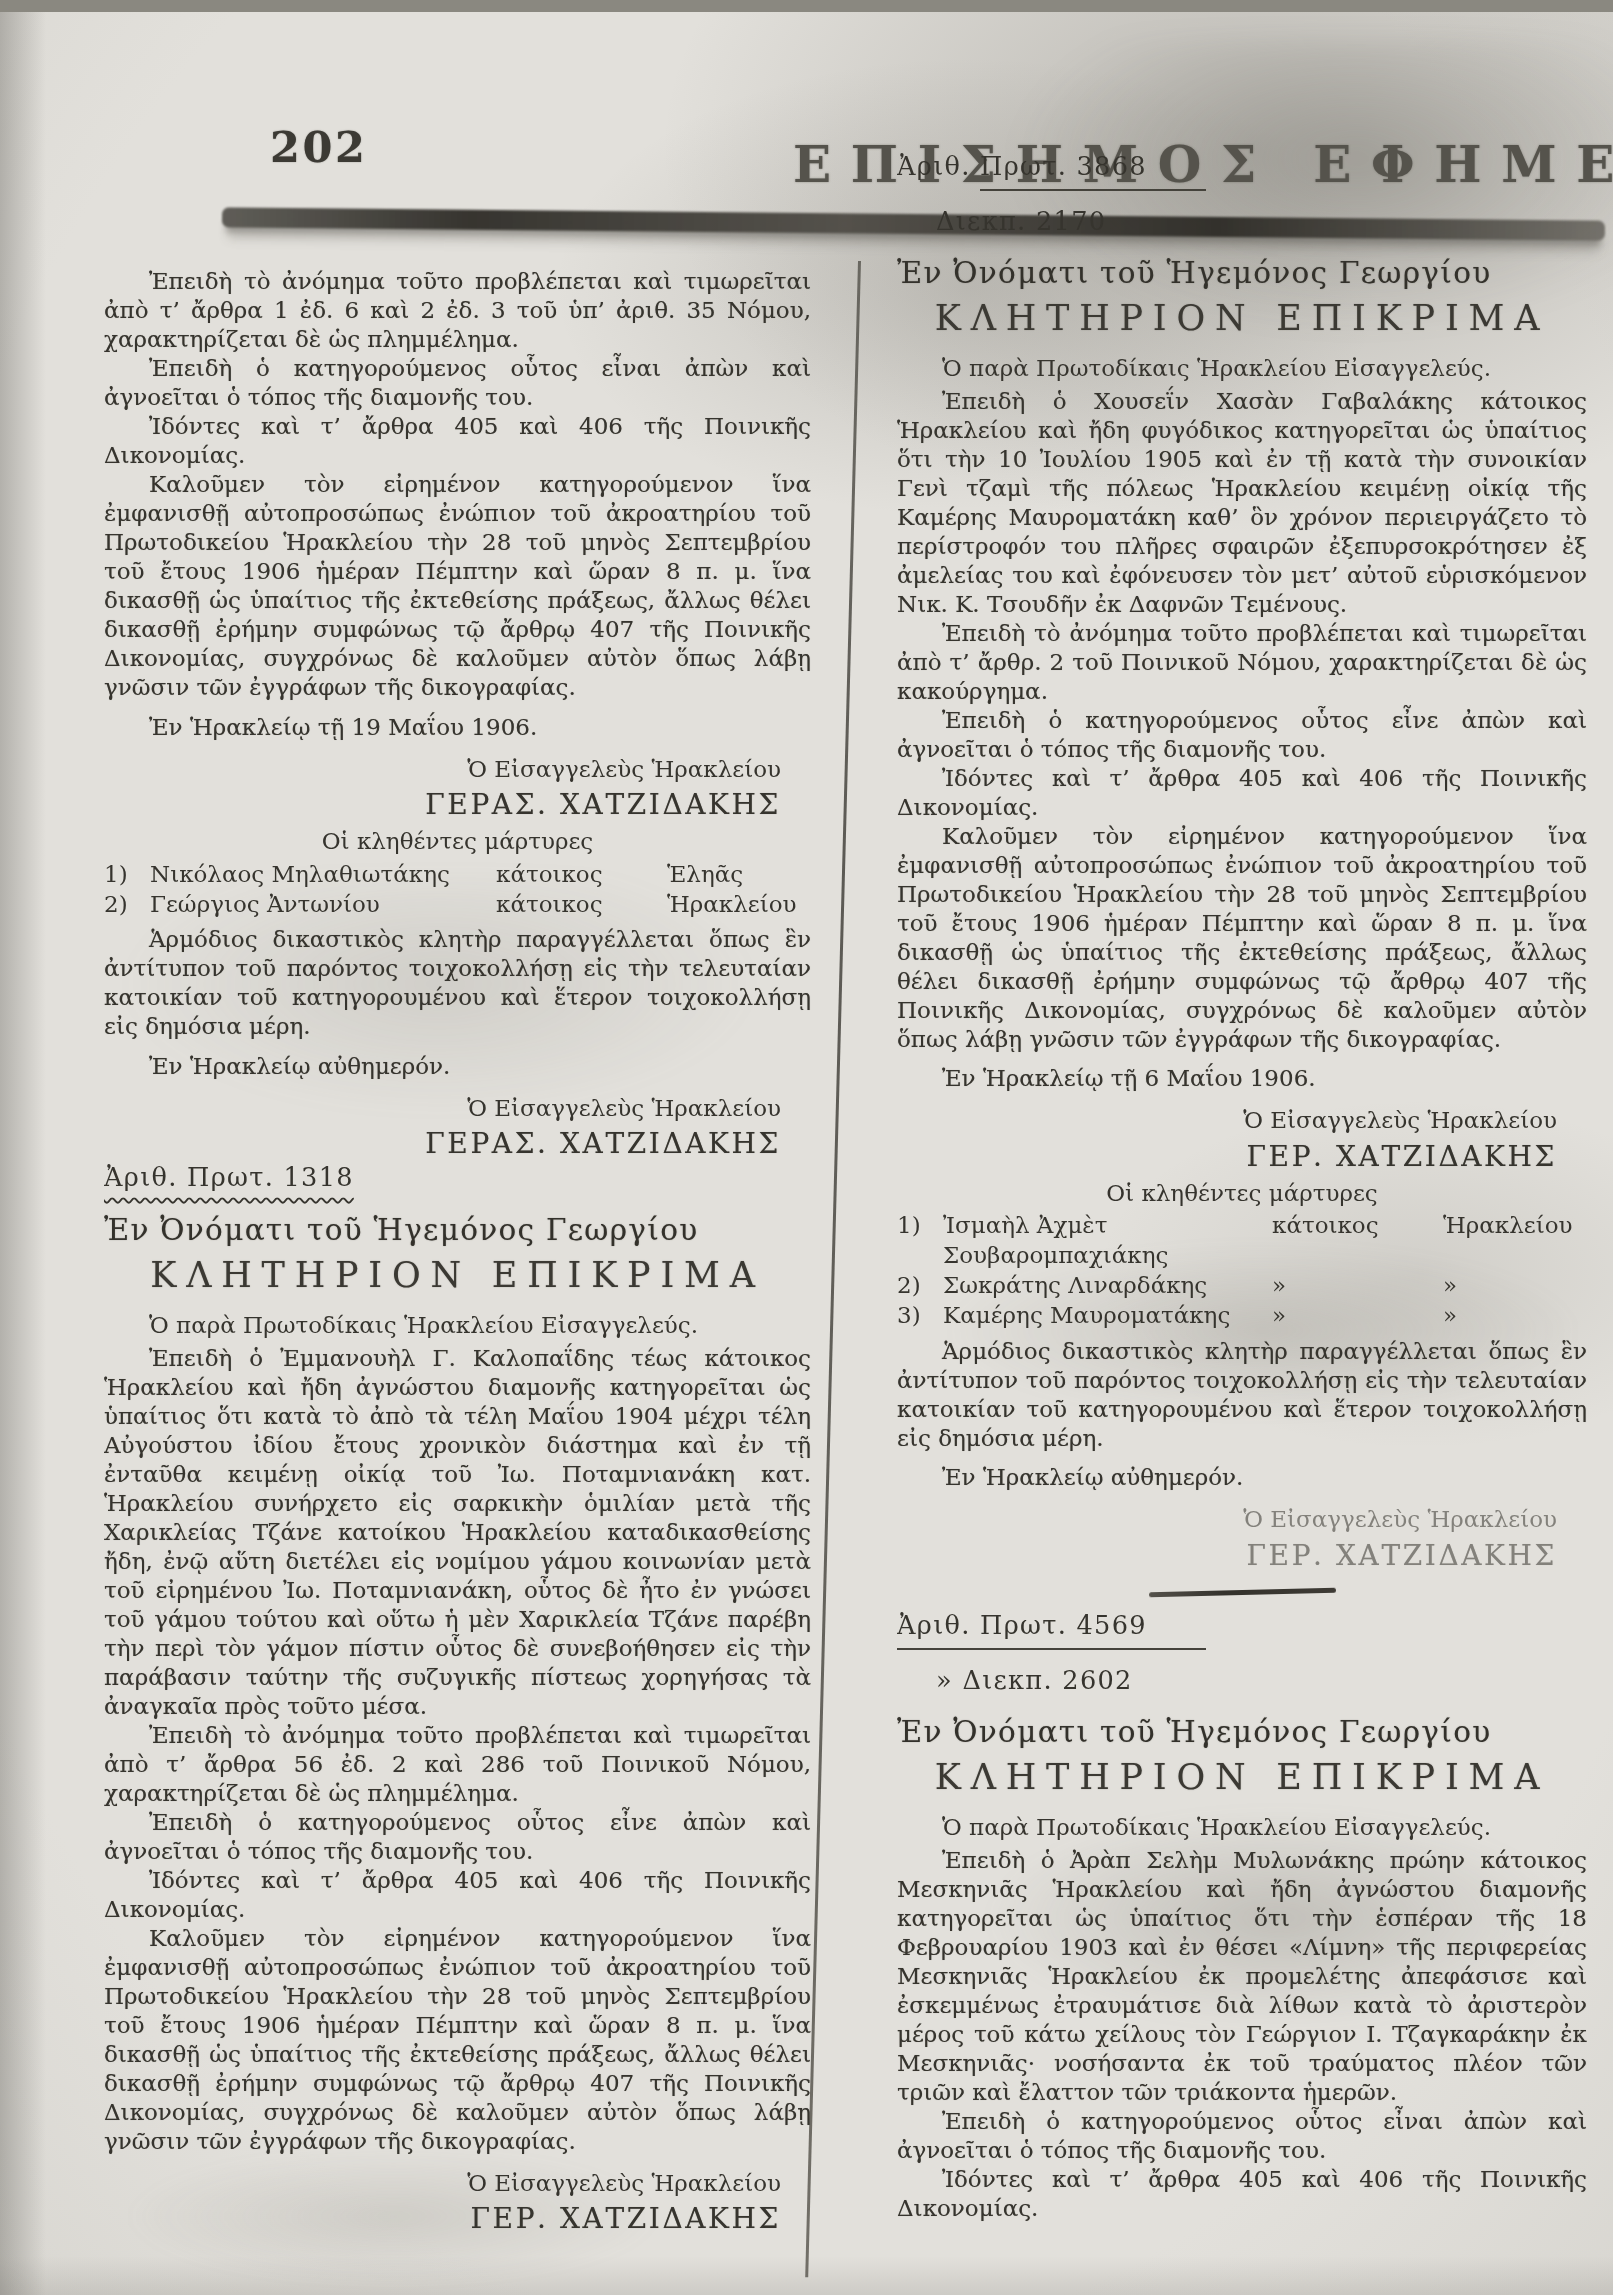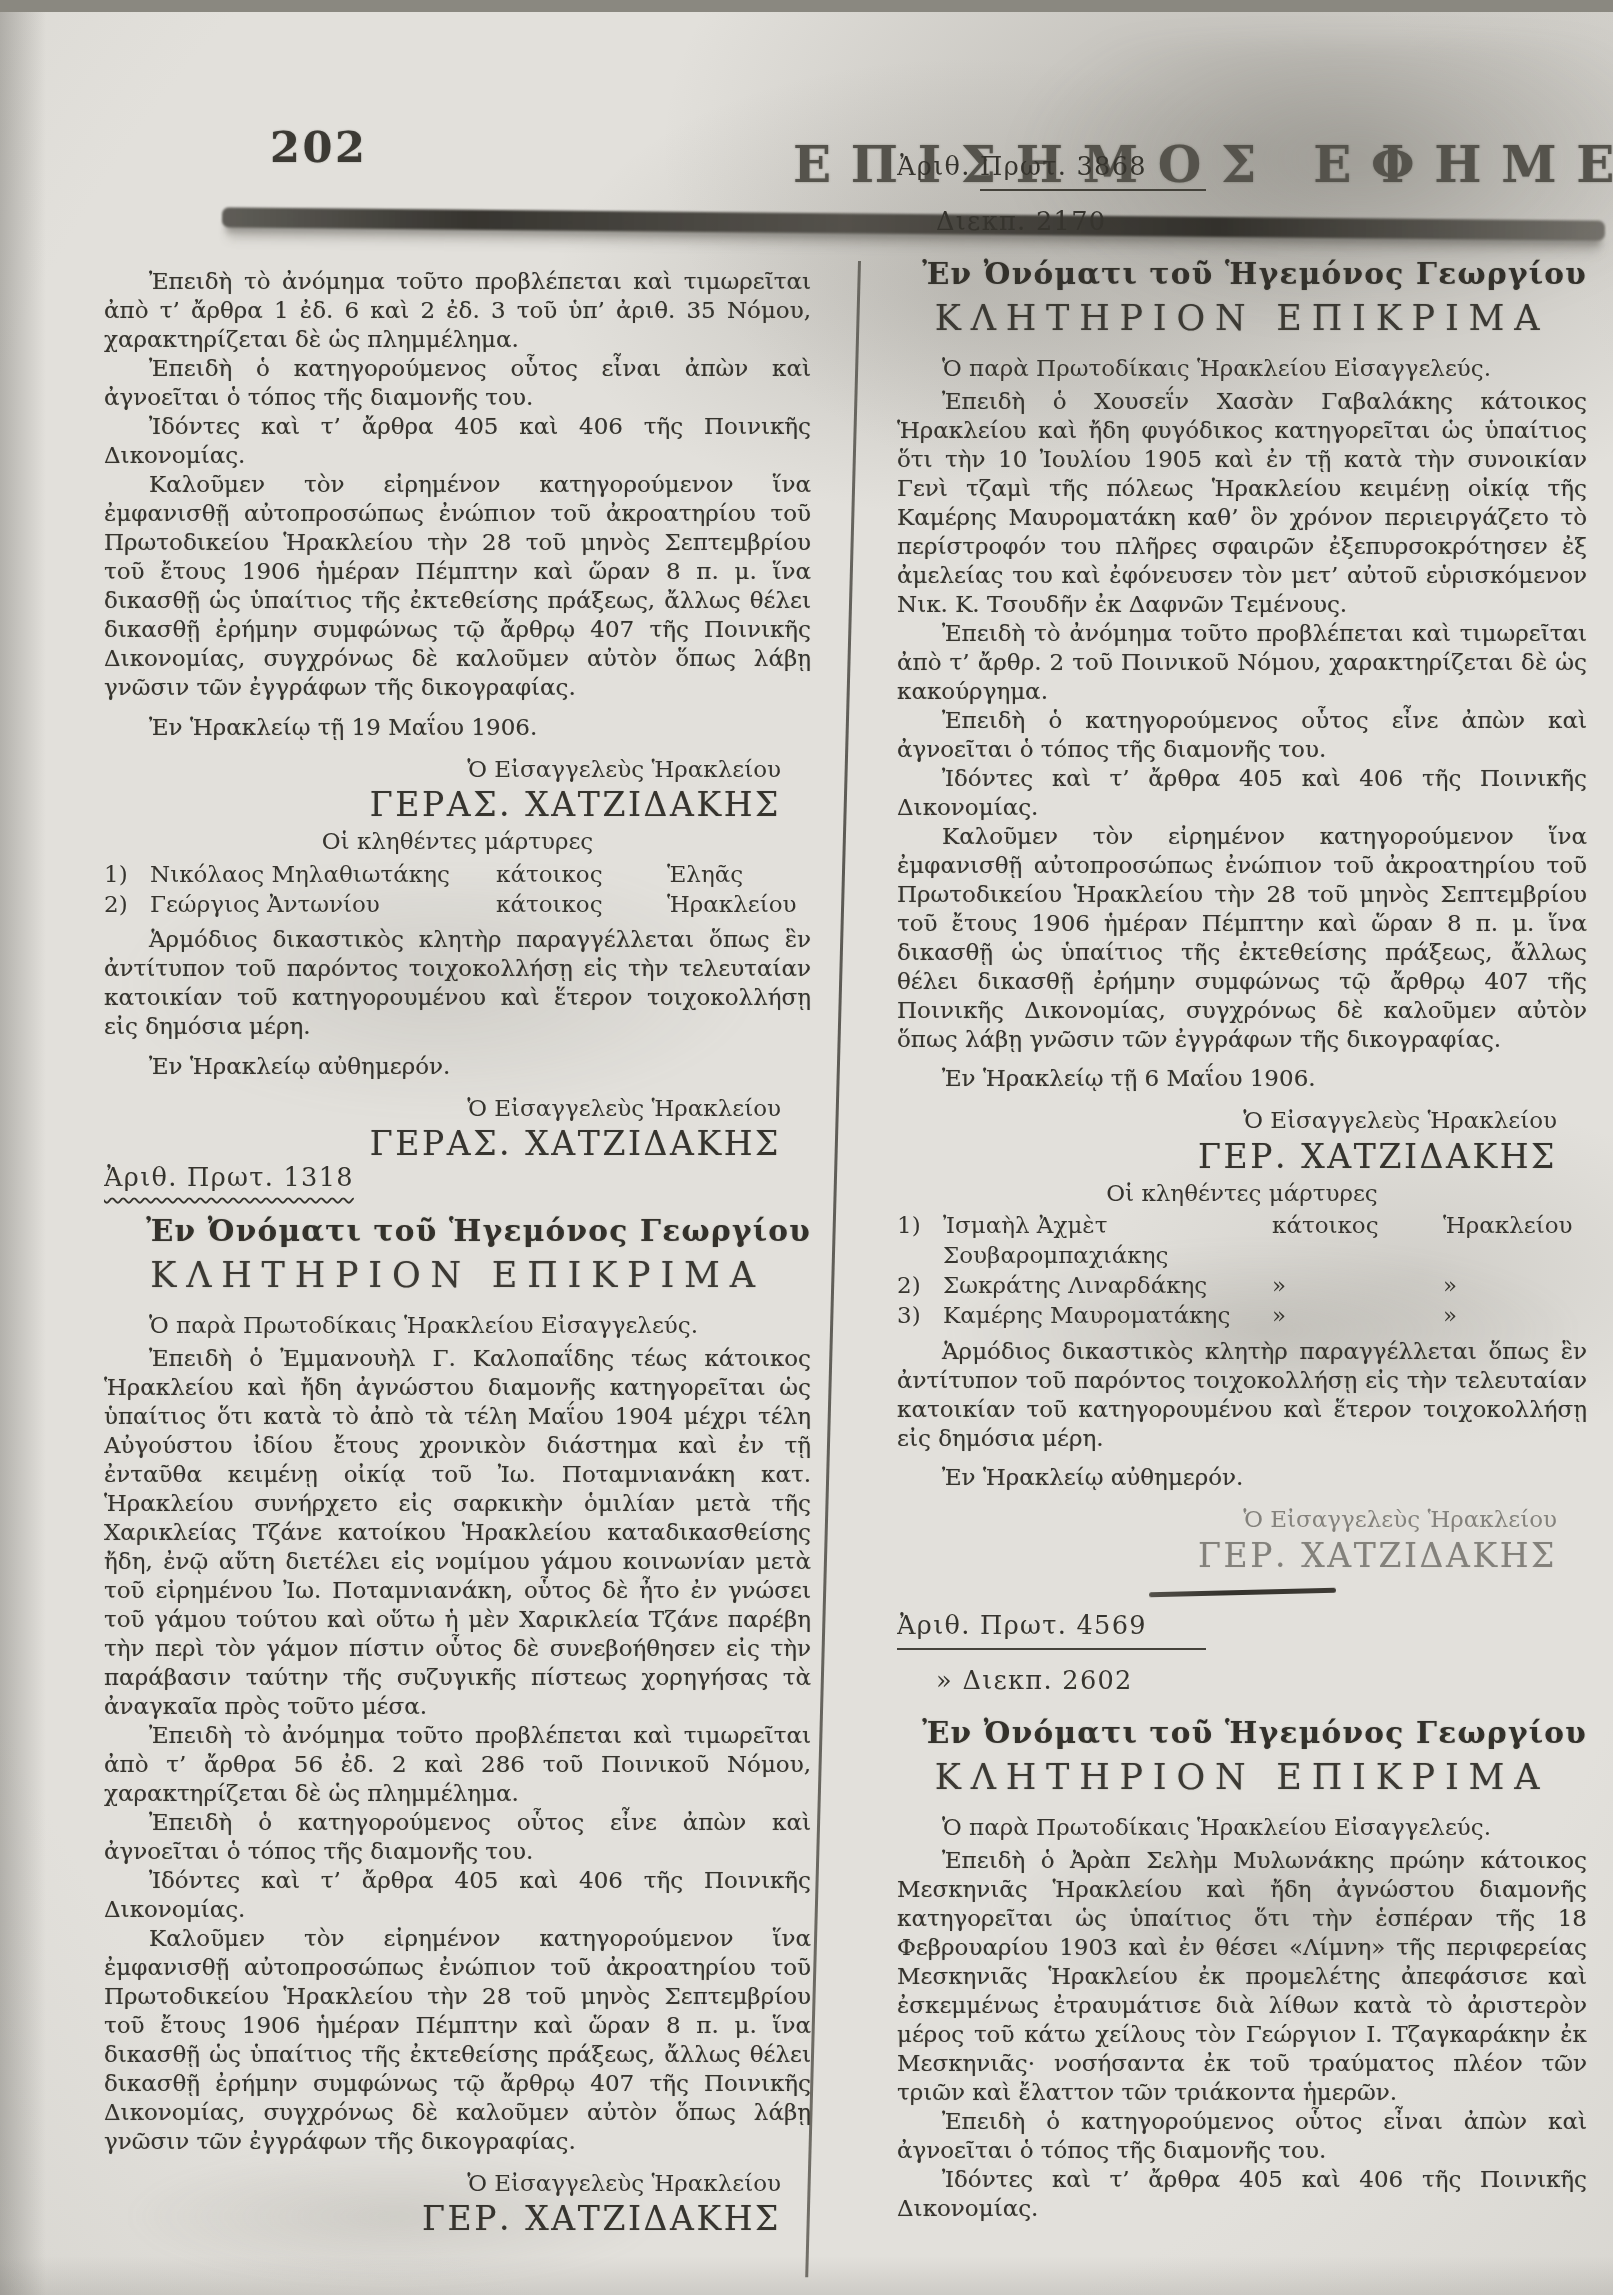--- a/index.html
+++ b/index.html
@@ -48,36 +48,36 @@
     opacity:.82;
   }
   
   .col{position:absolute;font-size:23px;line-height:29px;text-align:justify;overflow:hidden;}
   .col-left {left:104px; top:255px; width:707px; height:2017px;}
   .col-right{left:897px;top:140px; width:690px; height:2126px;}
   .par{margin:0;text-indent:45px;text-shadow:0 0 0.7px rgba(62,60,52,.45);}
   .dateline{margin:10.5px 0 2.6px 0;text-indent:45px;text-align:left;text-shadow:0 0 0.7px rgba(62,60,52,.45);}
   .sig-block{margin:13px 30px 5.2px 0;text-align:right;}
   .sig-role{font-size:23px;}
-  .sig-name{font-size:33px;letter-spacing:2.6px;margin-top:6.6px;text-shadow:0 0 0.7px rgba(62,60,52,.5);}
+  .sig-name{font-size:28px;letter-spacing:2.6px;margin-top:6.6px;text-shadow:0 0 0.7px rgba(62,60,52,.5);}
   .sig-faded{opacity:.55;}
   .center-line{text-align:center;text-indent:0;margin:7.9px 0 2.6px 0;}
   .witness-row{display:flex;text-align:left;text-indent:0;line-height:30px;}
   .w-num{flex:0 0 46px;}
   .w-name{flex:1 1 auto;}
   .w-a{flex:0 0 171px;text-align:left;}
   .w-b{flex:0 0 144px;text-align:left;}
   .refs{margin:0 0 17px 0;text-align:left;}
   .ref-line1{font-size:25.6px;letter-spacing:1.3px;}
   .ref-underline-wavy{text-decoration:underline;text-decoration-style:wavy;text-decoration-thickness:2px;text-underline-offset:10.5px;}
   .ref-underline-solid{display:inline-block;border-bottom:2.6px solid #44423b;padding:0 59px 7.9px 0;}
   .ref-line2{font-size:25.6px;letter-spacing:1.3px;margin-top:15.7px;text-indent:39px;}
   .invoke-heading{
-    text-align:right;text-indent:0;
-    font-size:29.5px;font-weight:bold;letter-spacing:1.3px;
+    text-align:left;text-indent:0;
+    font-size:29.5px;font-weight:normal;letter-spacing:1.3px;
     margin:23.6px 0 15.7px 0;color:#33312b;
     text-shadow:0 0 1.3px rgba(55,53,46,.4);
   }
   .decree-title{
     text-align:center;text-indent:0;
     font-size:35px;letter-spacing:9.8px;
     margin:0 0 21px 0;color:#3b3933;
     text-shadow:0 0 1.3px rgba(55,53,46,.4);
   }
   .intro-line{margin:0 0 3.9px 0;text-indent:45px;text-align:left;}

